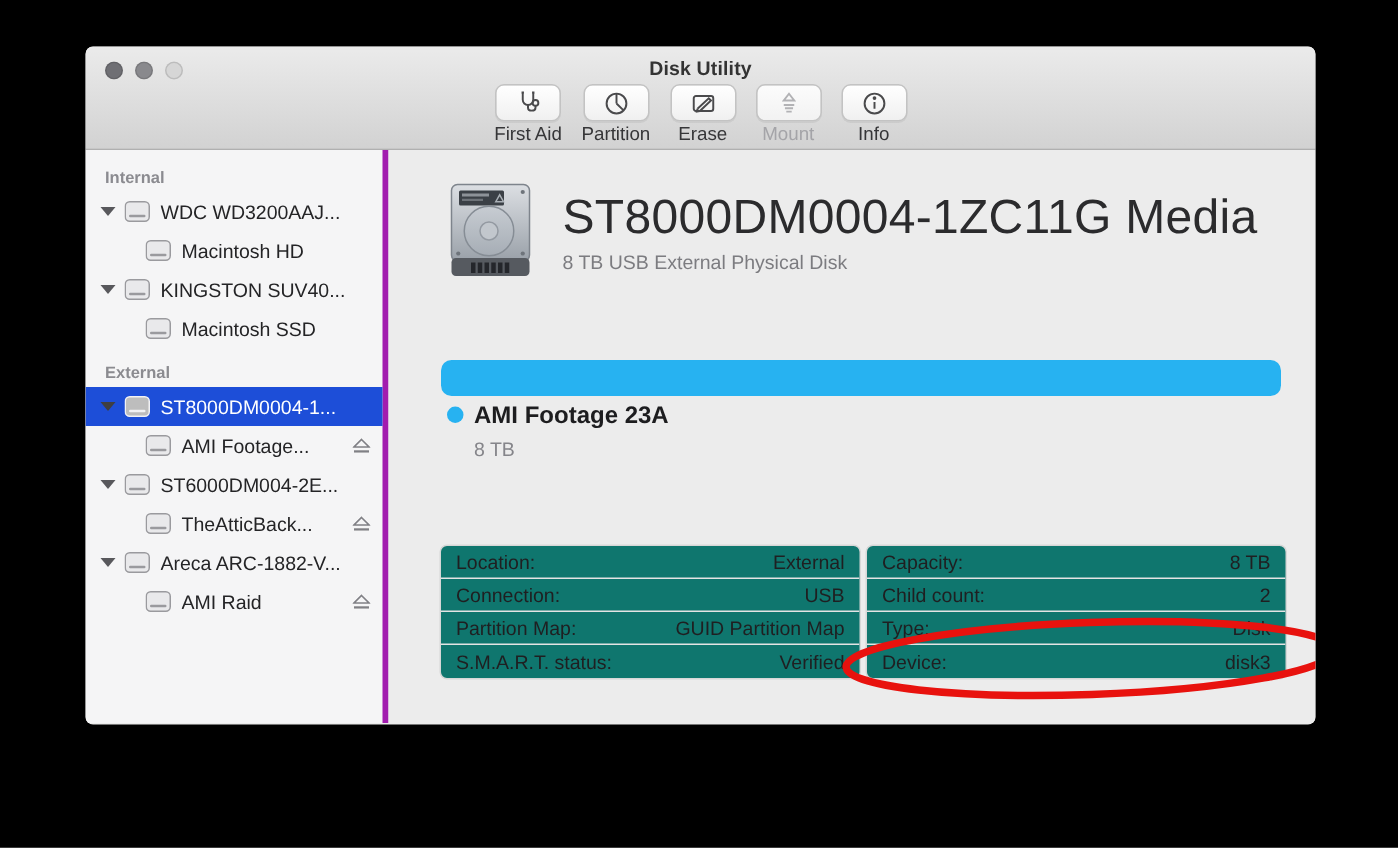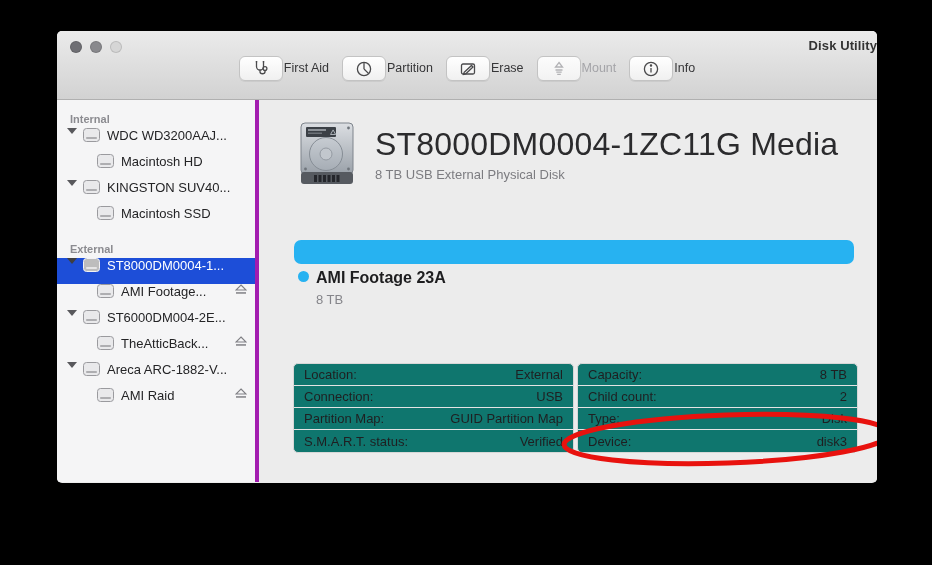--- a/index.html
+++ b/index.html
@@ -8,42 +8,42 @@
 
   .window { position:absolute; left:57px; top:31px; width:820px; height:452px;
             border-radius:5px; overflow:hidden; background:#ececec;
             box-shadow:0 10px 30px rgba(0,0,0,.6); }
 
   
   .header { height:69px; background:linear-gradient(#ebebeb,#d2d2d2);
             border-bottom:1px solid #b0b0b0; position:relative; }
   .traffic { position:absolute; left:13px; top:10px; display:flex; gap:8px; }
   .tl-dot { width:12px; height:12px; border-radius:50%; border:1px solid rgba(0,0,0,.12); }
-  .win-title { text-align:right; padding-top:7px; font-size:13px; font-weight:700;
+  .win-title { text-align:center; padding-top:7px; font-size:13px; font-weight:700;
                color:#333; letter-spacing:.1px; }
   .toolbar { display:flex; justify-content:center; gap:13px; margin-top:3px; }
-  .tb-item { display:flex; flex-direction:row; align-items:center; gap:1px; }
+  .tb-item { display:flex; flex-direction:column; align-items:center; gap:1px; }
   .tb-btn { width:44px; height:25px; border-radius:6px;
             background:linear-gradient(#ffffff,#f0f0f0);
             border:1px solid #c3c3c3; box-shadow:0 1px 0 rgba(0,0,0,.06);
             display:flex; align-items:center; justify-content:center; }
   .tb-btn svg { stroke:#4a4a4c; fill:none; stroke-width:1.3; }
   .tb-label { font-size:12.5px; color:#363638; line-height:15px; }
   .tb-item.disabled .tb-btn { background:linear-gradient(#fcfcfc,#f2f2f2); }
   .tb-item.disabled .tb-btn svg { stroke:#b2b2b5; }
   .tb-item.disabled .tb-label { color:#a4a4a8; }
 
   
   .content { display:flex; height:382px; }
   .sidebar { width:202px; background:#f5f5f6; border-right:4px solid #a21caf;
              padding-top:10px; flex-shrink:0; }
   .section-header { font-size:11px; font-weight:600; color:#8b8b90;
                     padding-left:13px; height:18px; line-height:18px; }
   .section-header.second { margin-top:8px; }
-  .row { height:26px; display:flex; align-items:flex-start; padding:0 8px 0 6px;
+  .row { height:26px; display:flex; align-items:center; padding:0 8px 0 6px;
          font-size:13px; color:#242426; cursor:default; }
   .row .disclosure { width:0; height:0; border-left:5px solid transparent;
          border-right:5px solid transparent; border-top:6px solid #58585c;
          margin:0 6px 0 4px; flex-shrink:0; }
   .row.child { padding-left:40px; }
   .drive-icon { margin-right:7px; flex-shrink:0; color:#9a9a9e; }
   .drive-icon rect.body { stroke:currentColor; fill:#e9e9eb; }
   .drive-icon rect.slot { fill:currentColor; }
   .row-label { flex:1; white-space:nowrap; overflow:hidden; }
   .row.selected { background:#1d4ed8; color:#fff; }

